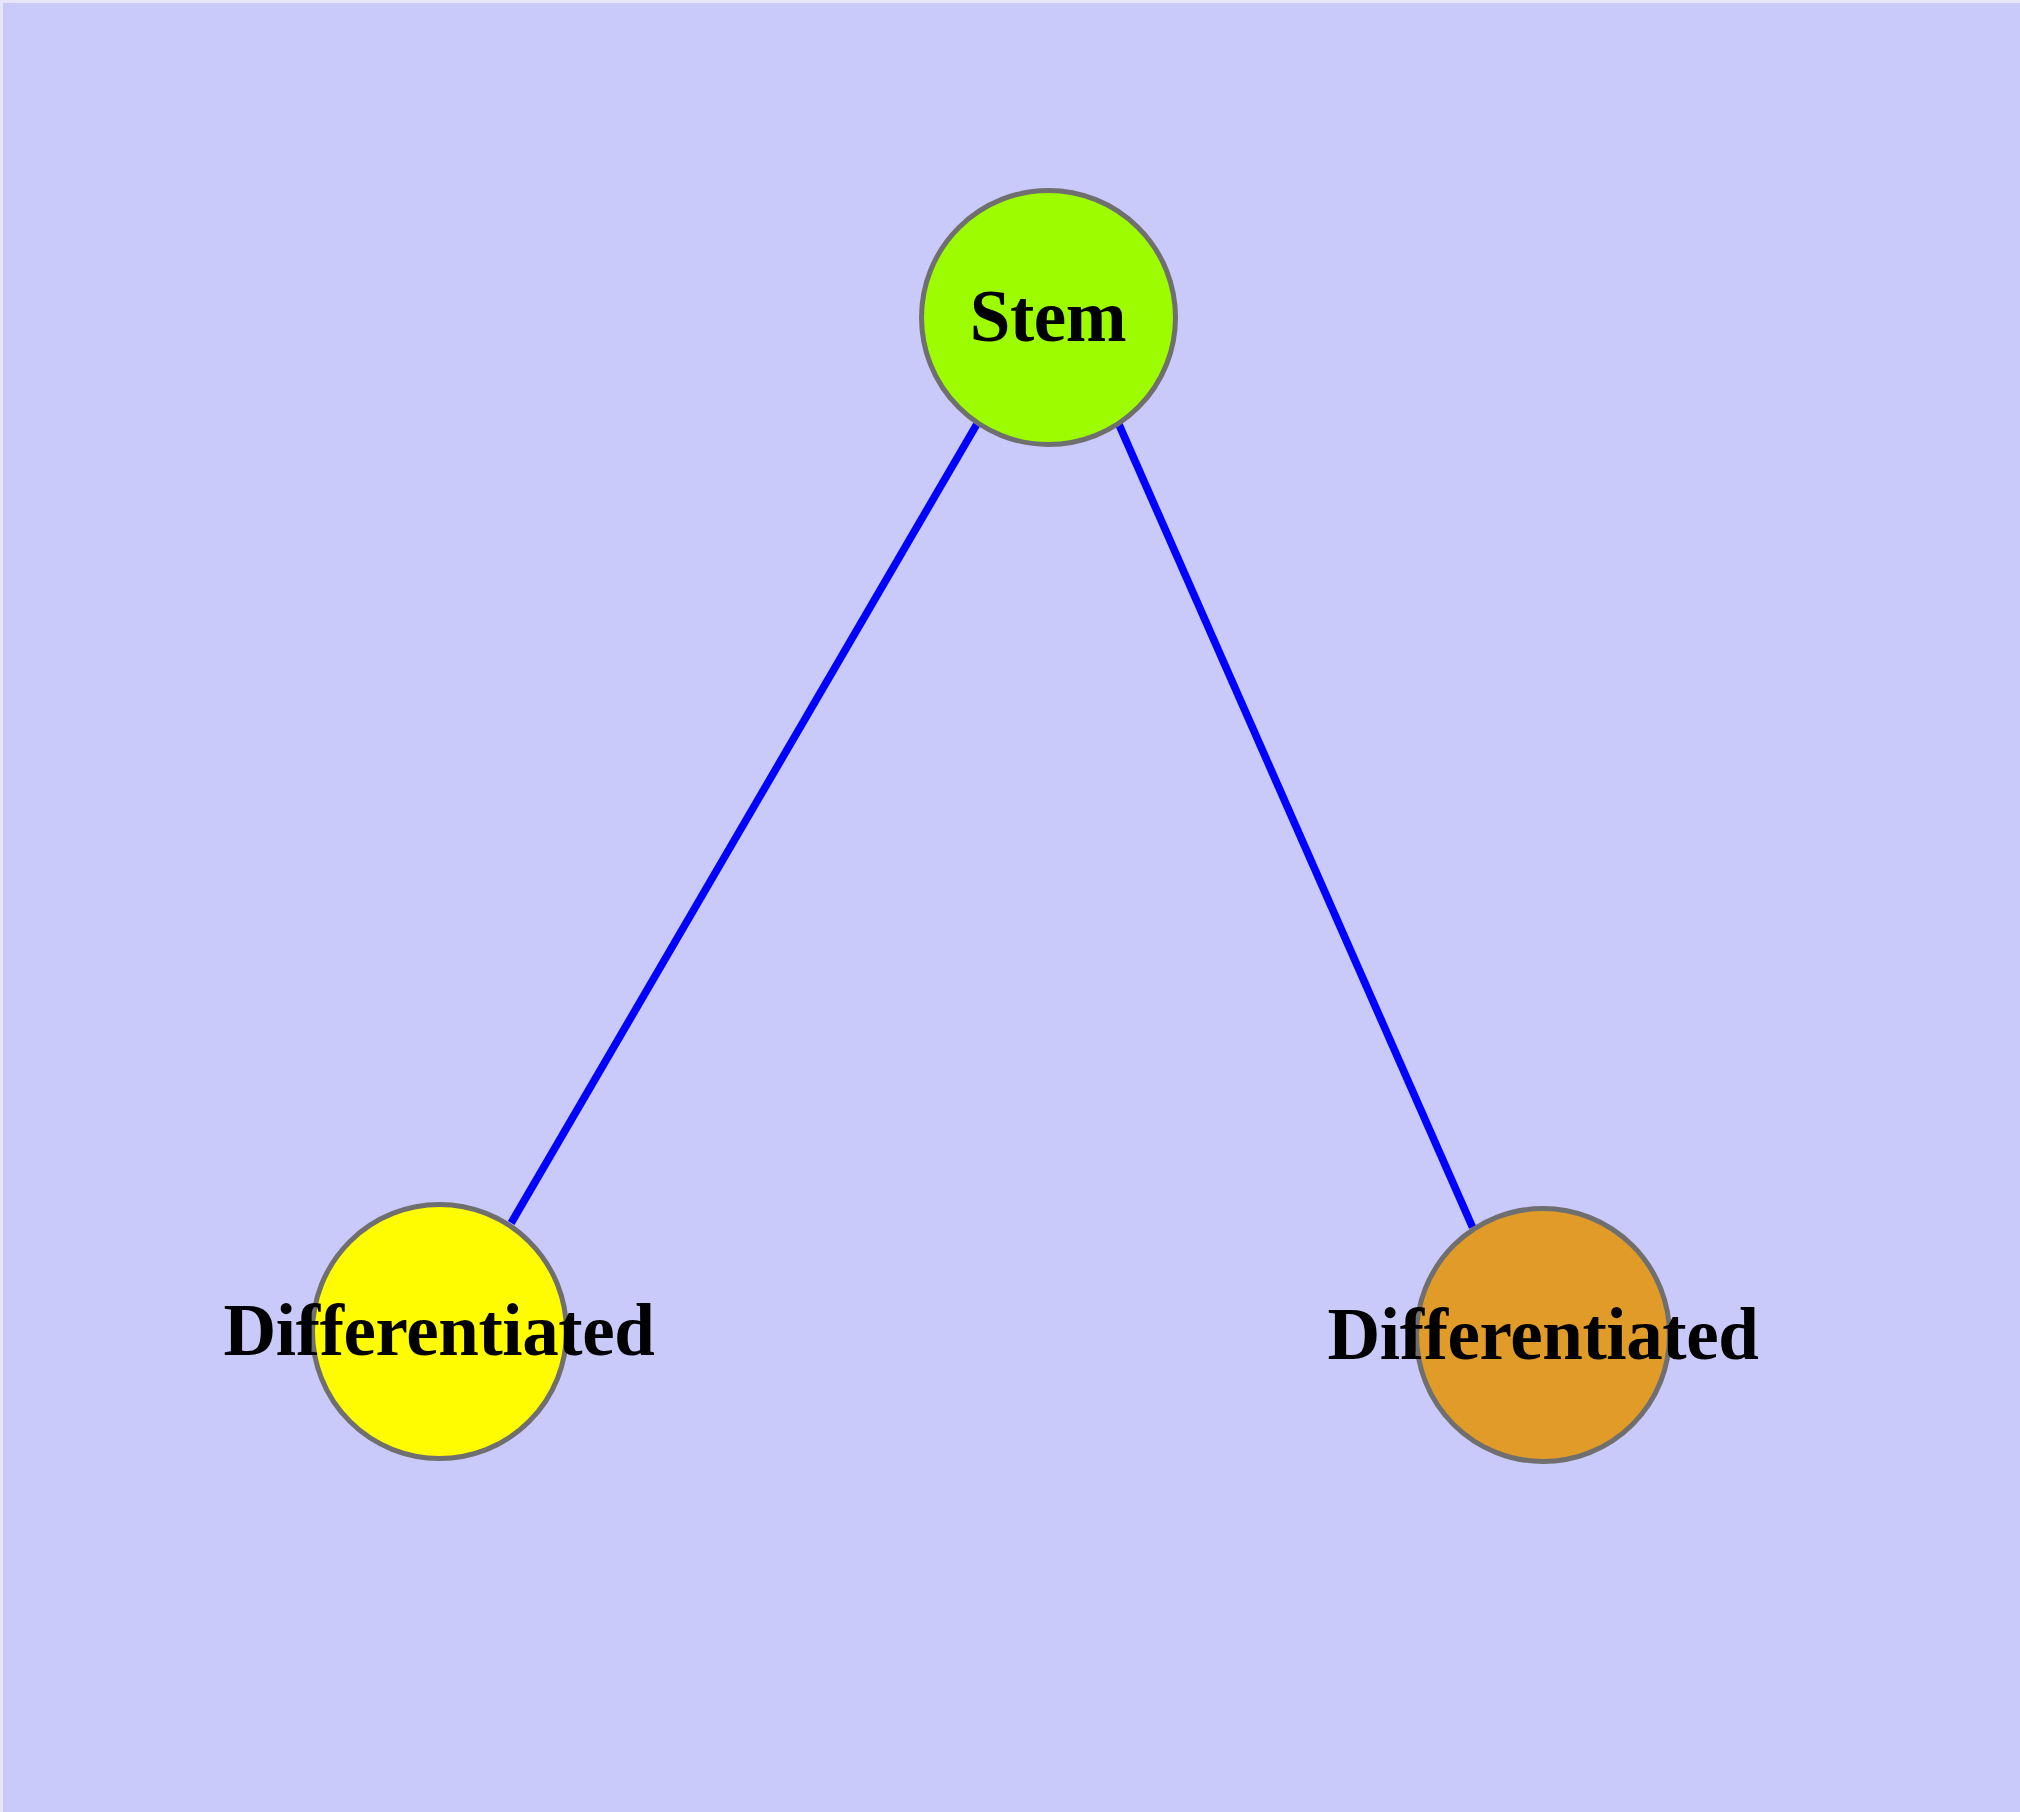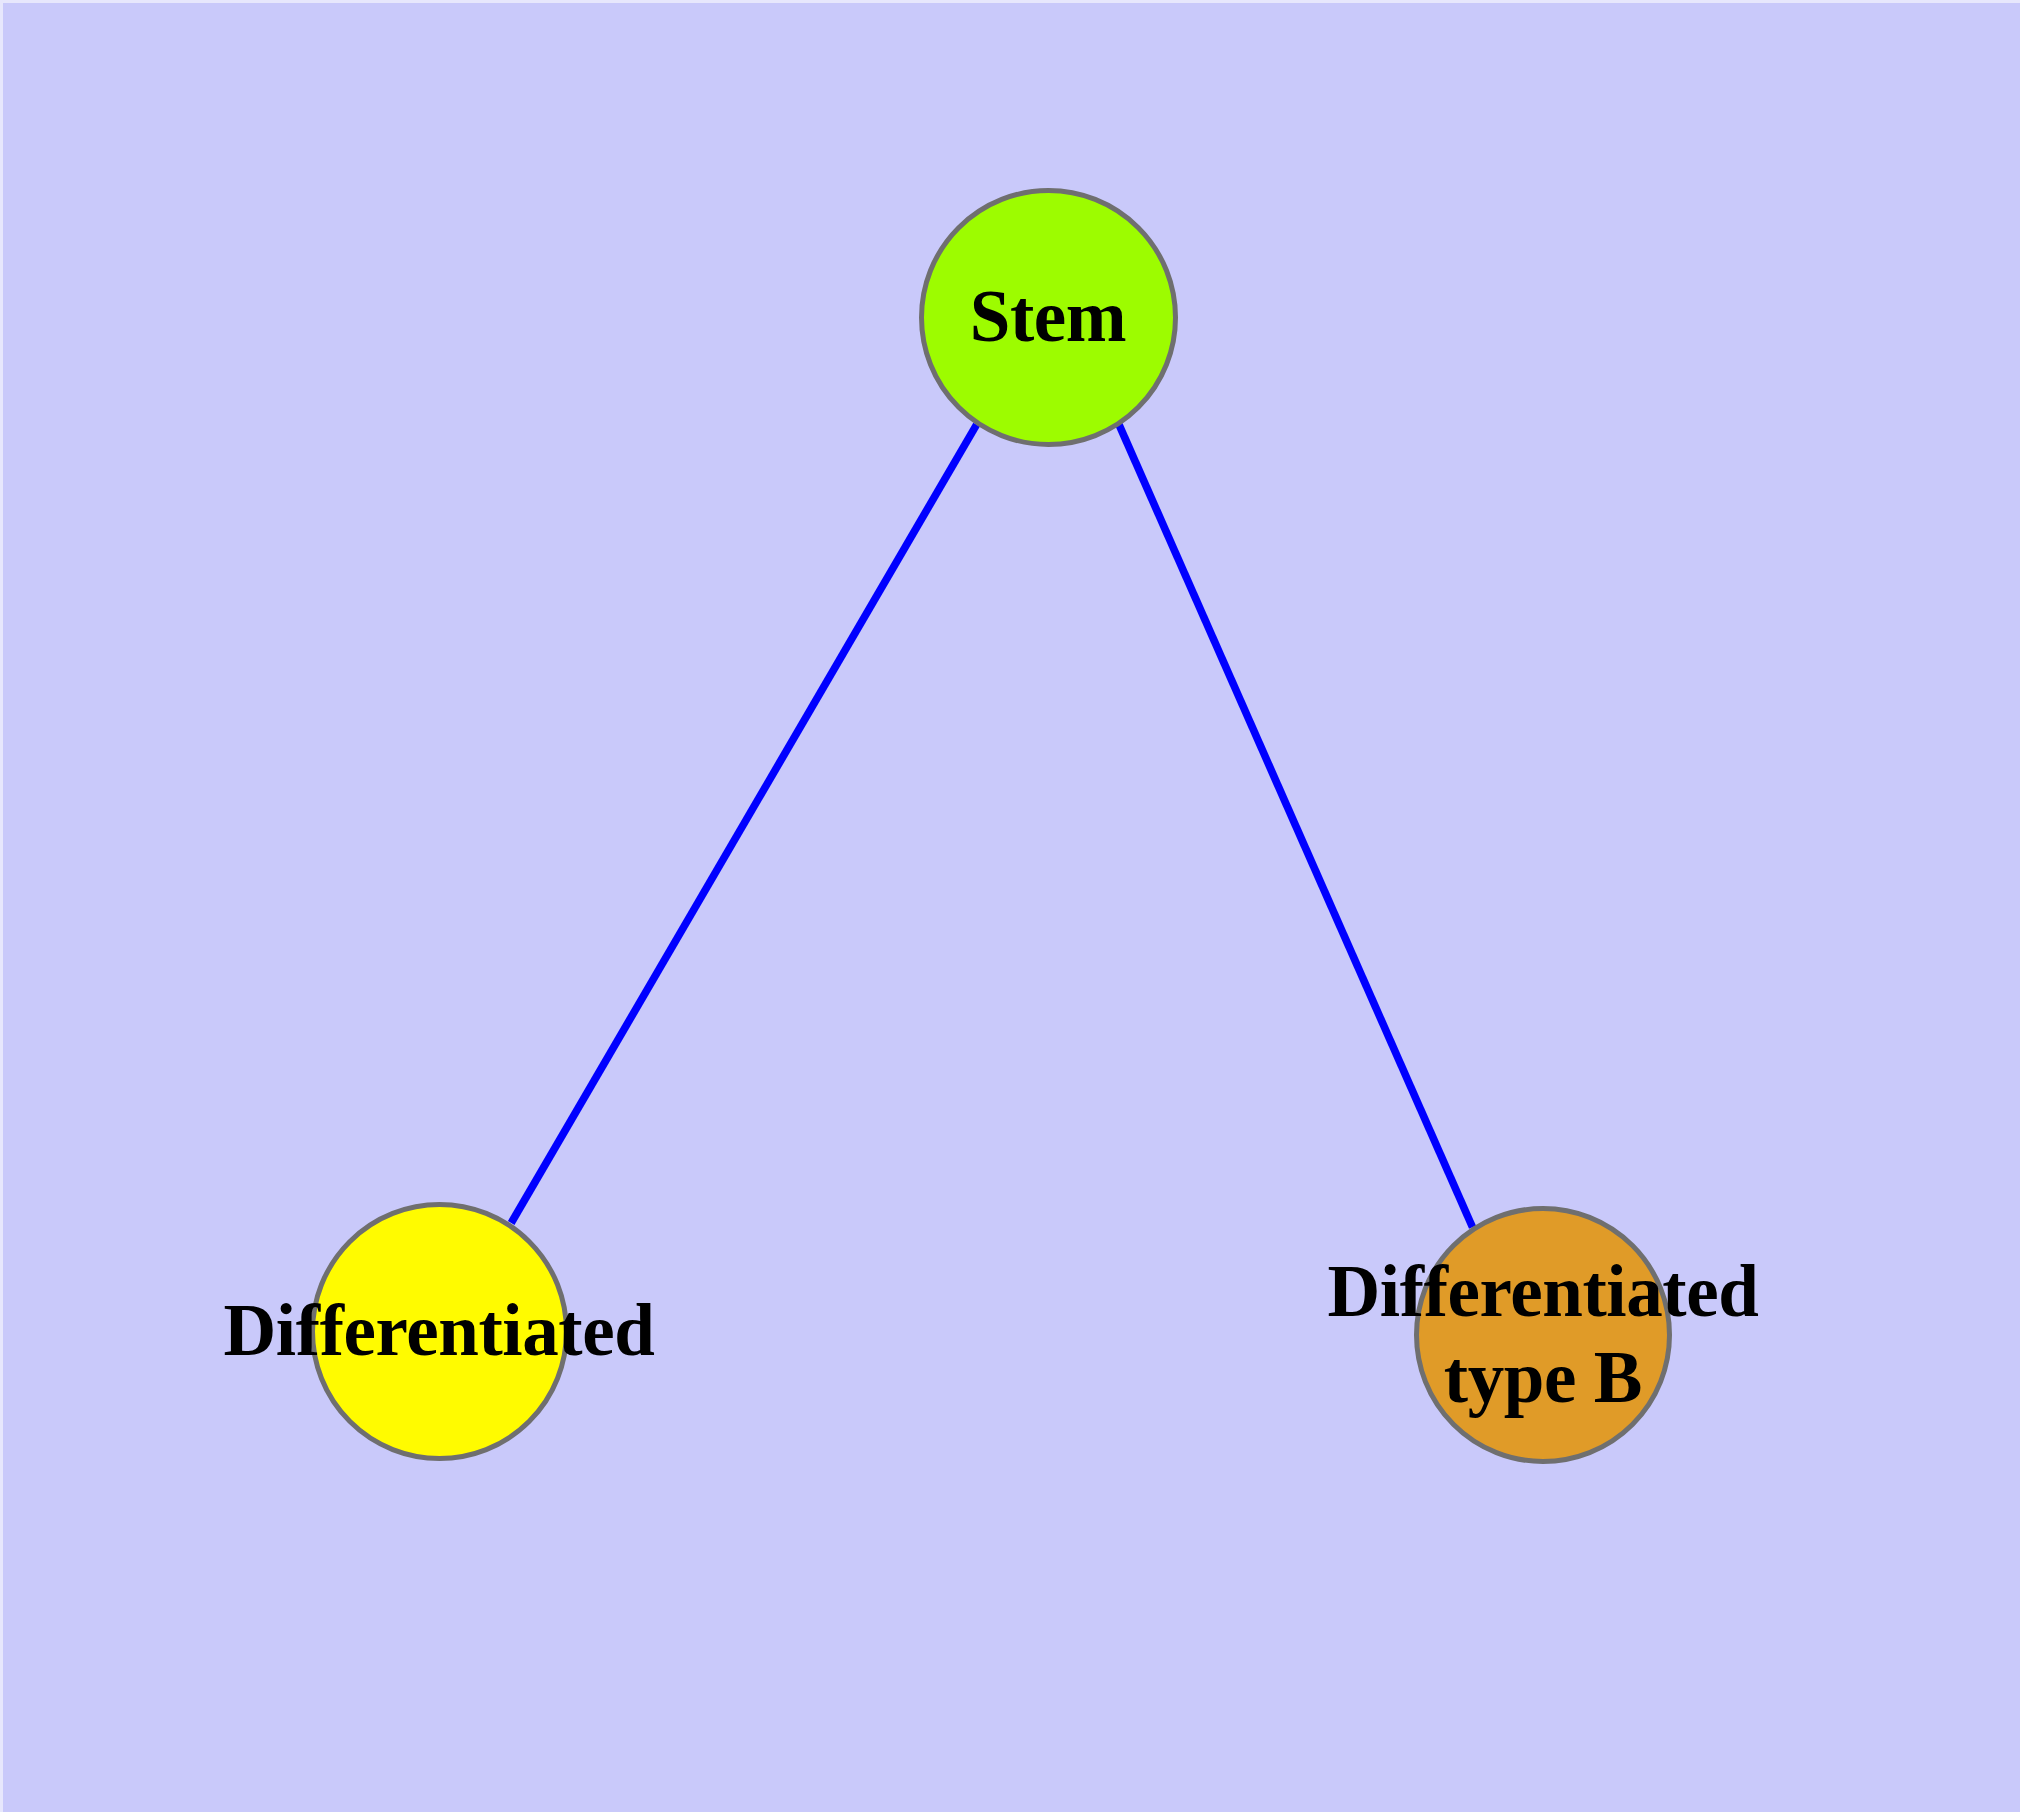--- a/index.html
+++ b/index.html
@@ -89,21 +89,20 @@
       <div class="node-group" style="left: 439px; top: 1331px; width: 259px; height: 259px;">
         <div class="node-circle" style="width: 259px; height: 259px; background: rgb(255, 251, 0); border-color: rgb(111, 111, 111); border-width: 5.1px;"></div>
         <div class="node-label" style="font-size: 73px;">
           <span class="line">Differentiated</span>
         </div>
       </div>
       <div class="node-group" style="left: 1543px; top: 1335px; width: 258px; height: 258px;">
         <div class="node-circle" style="width: 258px; height: 258px; background: rgb(224, 155, 40); border-color: rgb(111, 111, 111); border-width: 5.1px;"></div>
         <div class="node-label" style="font-size: 73px;">
           <span class="line">Differentiated</span>
-          <span class="line">type B</span>
         </div>
       </div>
     </div>
 
   <div id="edge-highlight-top"></div>
   <div id="edge-highlight-left"></div>
 
 </div>
 
 

